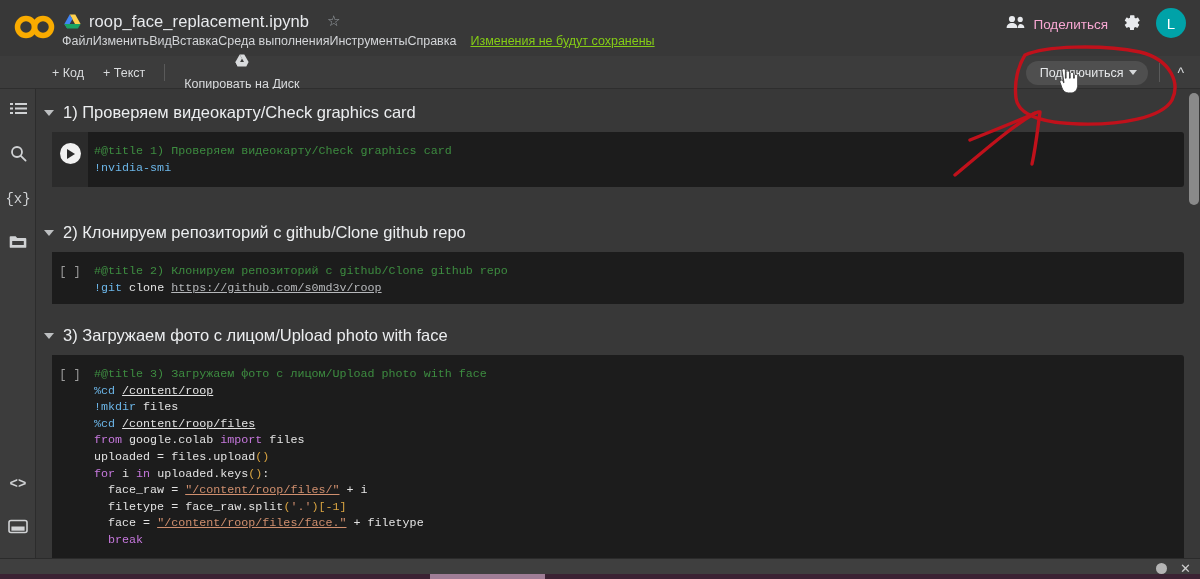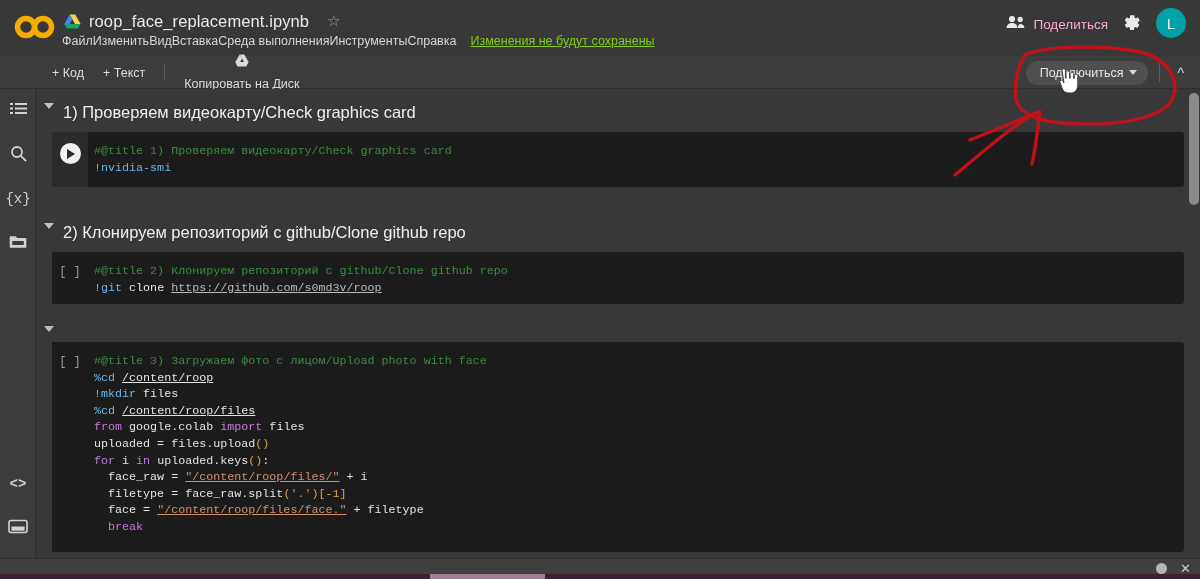--- a/index.html
+++ b/index.html
@@ -48,21 +48,21 @@
   .cursor { position: absolute; left: 1056px; top: 68px; width: 22px; height: 26px; pointer-events: none; }
 
   
   .sidebar { position: absolute; left: 0; top: 89px; width: 36px; height: 469px; background: #3c3c3c; border-right: 1px solid #2c2c2c; }
   .sb-ico { width: 36px; height: 44px; display: flex; align-items: center; justify-content: center; cursor: pointer; color: #d0d2d4; }
   .sb-bottom { position: absolute; left: 0; bottom: 8px; width: 36px; }
 
   
   .nb { position: absolute; left: 36px; top: 89px; width: 1164px; height: 469px; background: #383838; overflow: hidden; }
   .sec { margin: 0; }
-  .sec-head { display: flex; align-items: flex-start; gap: 9px; padding: 14px 0 10px 8px; }
+  .sec-head { display: flex; align-items: center; gap: 9px; padding: 14px 0 10px 8px; }
   .tri { width: 0; height: 0; border-left: 5px solid transparent; border-right: 5px solid transparent;
          border-top: 6px solid #bdbfc1; cursor: pointer; }
   .sec-title { font-size: 16.5px; color: #eceef0; font-weight: 500; }
   .cell { margin: 0 0 0 16px; background: #1c1c1c; border-radius: 3px; display: flex; width: 1132px; }
   .gutter { width: 36px; flex: 0 0 36px; background: #2b2b2b; display: flex; justify-content: center; padding-top: 11px; }
   .gutter.plain { background: #1c1c1c; color: #9d9d9d; font-family: "Liberation Mono", monospace; font-size: 12px; padding-top: 13px; }
   .runbtn { width: 21px; height: 21px; border-radius: 50%; background: #f1f1f1; display: flex;
             align-items: center; justify-content: center; cursor: pointer; }
   .runbtn i { width: 0; height: 0; border-top: 5px solid transparent; border-bottom: 5px solid transparent;
               border-left: 8px solid #2b2b2b; margin-left: 2px; }
@@ -259,20 +259,21 @@
             <span>[ ]</span>
           </div>
         <div class="code"><span class="c-cm">#@title 2) Клонируем репозиторий с github/Clone github repo</span>
 <span class="c-bi">!git</span> <span>clone</span> <span class="c-lnk">https://github.com/s0md3v/roop</span></div>
       </div>
     </div>
 
     <div class="sec">
       <div class="sec-head" style="padding-top:22px;">
         <span class="tri"></span>
+        <span class="sec-title">3) Загружаем фото с лицом/Upload photo with face</span>
       </div>
       <div class="cell" style="height:210px;">
         <div class="gutter plain">
             <span>[ ]</span>
           </div>
         <div class="code"><span class="c-cm">#@title 3) Загружаем фото с лицом/Upload photo with face</span>
 <span class="c-bi">%cd</span> <span class="c-ul">/content/roop</span>
 <span class="c-bi">!mkdir</span> files
 <span class="c-bi">%cd</span> <span class="c-ul">/content/roop/files</span>
 <span class="c-kw">from</span> google.colab <span class="c-kw">import</span> files

